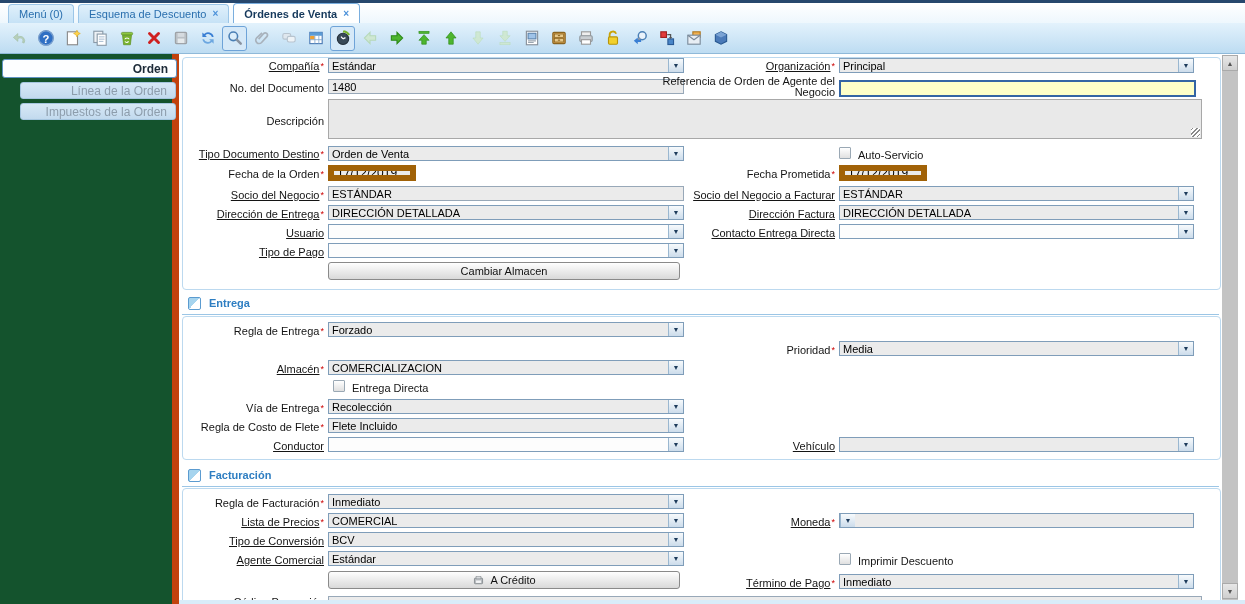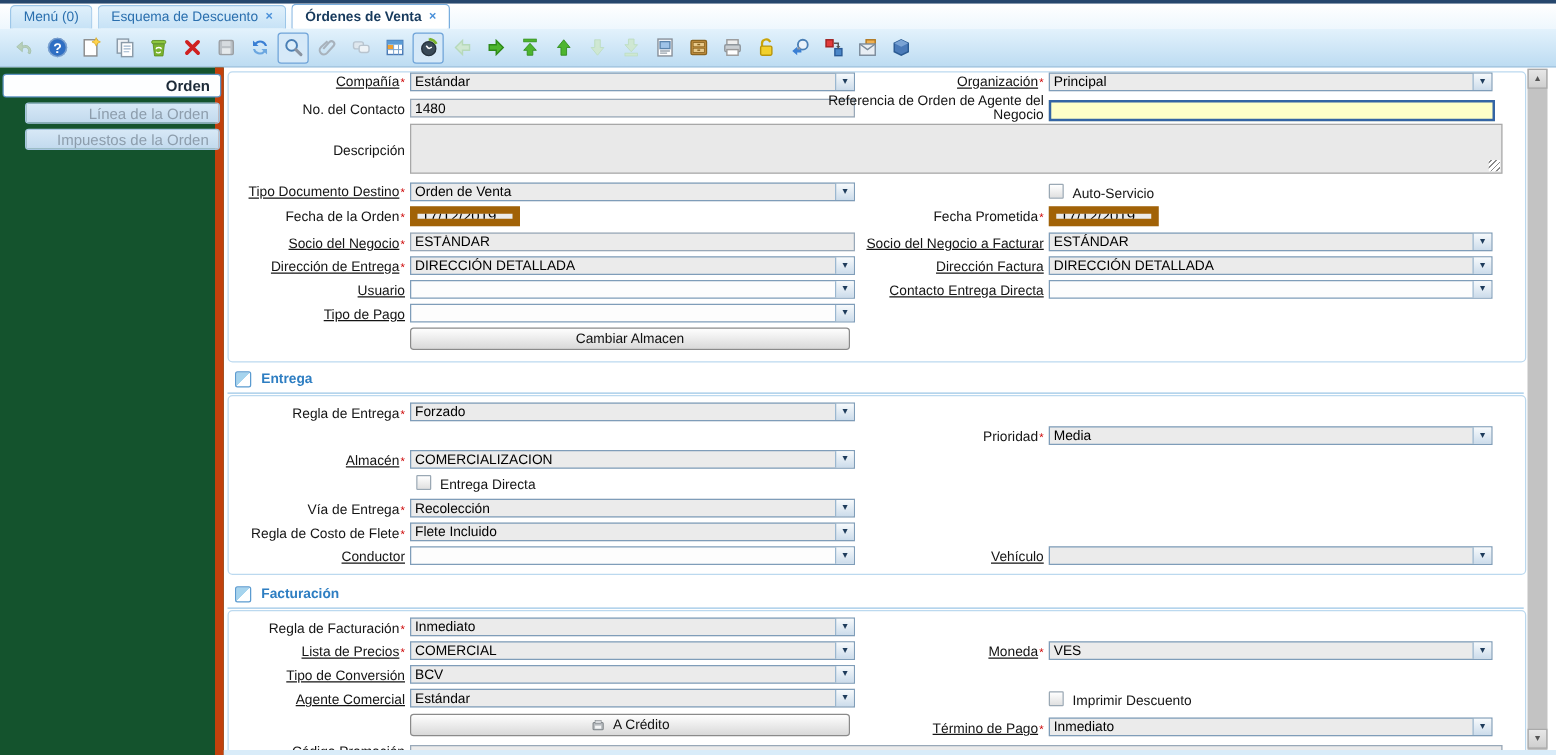--- a/index.html
+++ b/index.html
@@ -263,21 +263,21 @@
   <div class="combo" style="left:328px;top:58px;width:356px;">
       <span class="cval">Estándar</span>
       <span class="cbtn">▼</span>
     </div>
   <div class="lbl ul" style="left:640px;top:61px;width:195px;"><span class="lt">Organización</span><span class="req">*</span></div>
   <div class="combo" style="left:839px;top:58px;width:355px;">
       <span class="cval">Principal</span>
       <span class="cbtn">▼</span>
     </div>
 
-  <div class="lbl" style="left:150px;top:83px;width:174px;"><span class="lt">No. del Contacto</span></div>
+  <div class="lbl" style="left:150px;top:83px;width:174px;"><span class="lt">No. del Documento</span></div>
   <input class="txt" style="left: 328px; top: 79px; width: 356px;" readonly="" value="1480">
   <div class="lbl" style="left:660px;top:76px;width:175px;"><span class="lt">Referencia de Orden de Agente del Negocio</span></div>
   <input class="txt yellow" style="left: 839px; top: 80px; width: 357px;" value="">
 
   <div class="lbl" style="left:150px;top:116px;width:174px;"><span class="lt">Descripción</span></div>
   <div class="tarea" style="left:328px;top:99px;width:874px;height:40px;"><span></span><span class="rsz"></span></div>
 
   <div class="lbl ul" style="left:150px;top:149px;width:174px;"><span class="lt">Tipo Documento Destino</span><span class="req">*</span></div>
   <div class="combo" style="left:328px;top:146px;width:356px;">
       <span class="cval">Orden de Venta</span>
@@ -363,21 +363,21 @@
       <span class="cval">Recolección</span>
       <span class="cbtn">▼</span>
     </div>
 
   <div class="lbl" style="left:150px;top:422px;width:174px;"><span class="lt">Regla de Costo de Flete</span><span class="req">*</span></div>
   <div class="combo" style="left:328px;top:418px;width:356px;">
       <span class="cval">Flete Incluido</span>
       <span class="cbtn">▼</span>
     </div>
 
-  <div class="lbl ul" style="left:150px;top:441px;width:174px;"><span class="lt">Conductor</span></div>
+  <div class="lbl ul" style="left:150px;top:441px;width:174px;text-decoration:underline;"><span class="lt">Conductor</span></div>
   <div class="combo white" style="left:328px;top:437px;width:356px;">
       <span class="cval"></span>
       <span class="cbtn">▼</span>
     </div>
   <div class="lbl ul" style="left:640px;top:441px;width:195px;"><span class="lt">Vehículo</span></div>
   <div class="combo" style="left:839px;top:437px;width:355px;">
       <span class="cval"></span>
       <span class="cbtn">▼</span>
     </div>
 
@@ -393,21 +393,20 @@
       <span class="cbtn">▼</span>
     </div>
 
   <div class="lbl ul" style="left:150px;top:517px;width:174px;"><span class="lt">Lista de Precios</span><span class="req">*</span></div>
   <div class="combo" style="left:328px;top:513px;width:356px;">
       <span class="cval">COMERCIAL</span>
       <span class="cbtn">▼</span>
     </div>
   <div class="lbl ul" style="left:640px;top:517px;width:195px;"><span class="lt">Moneda</span><span class="req">*</span></div>
   <div class="combo" style="left:839px;top:513px;width:355px;">
-      <span class="cval">VES</span>
       <span class="cbtn">▼</span>
     </div>
 
   <div class="lbl ul" style="left:150px;top:536px;width:174px;"><span class="lt">Tipo de Conversión</span></div>
   <div class="combo" style="left:328px;top:532px;width:356px;">
       <span class="cval">BCV</span>
       <span class="cbtn">▼</span>
     </div>
 
   <div class="lbl ul" style="left:150px;top:555px;width:174px;"><span class="lt">Agente Comercial</span></div>

